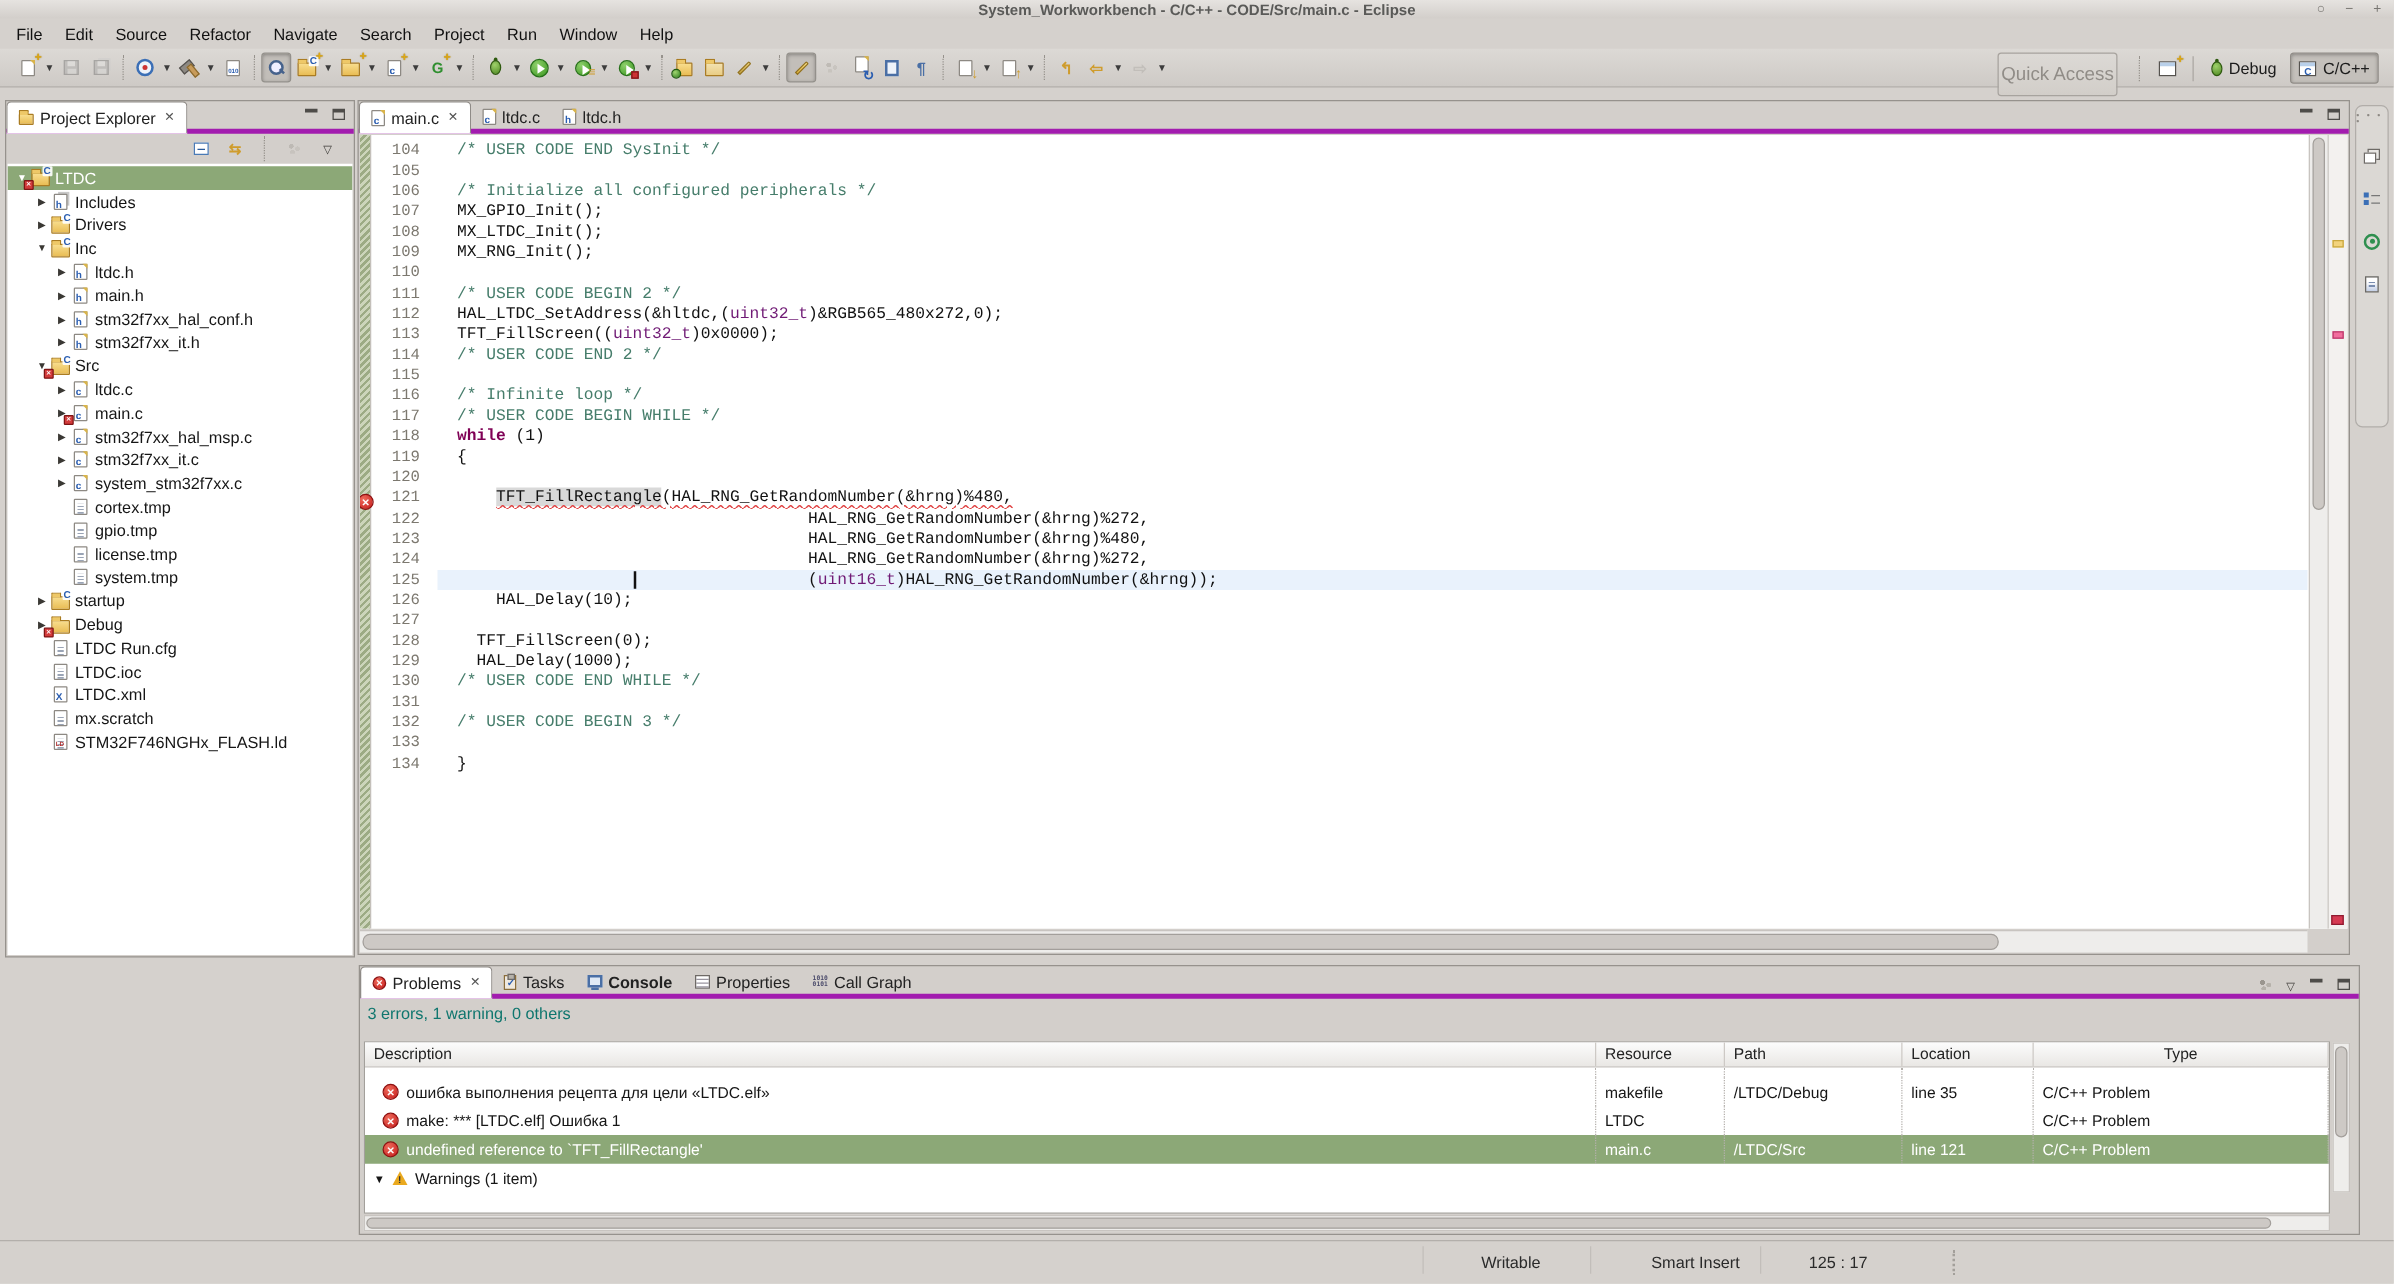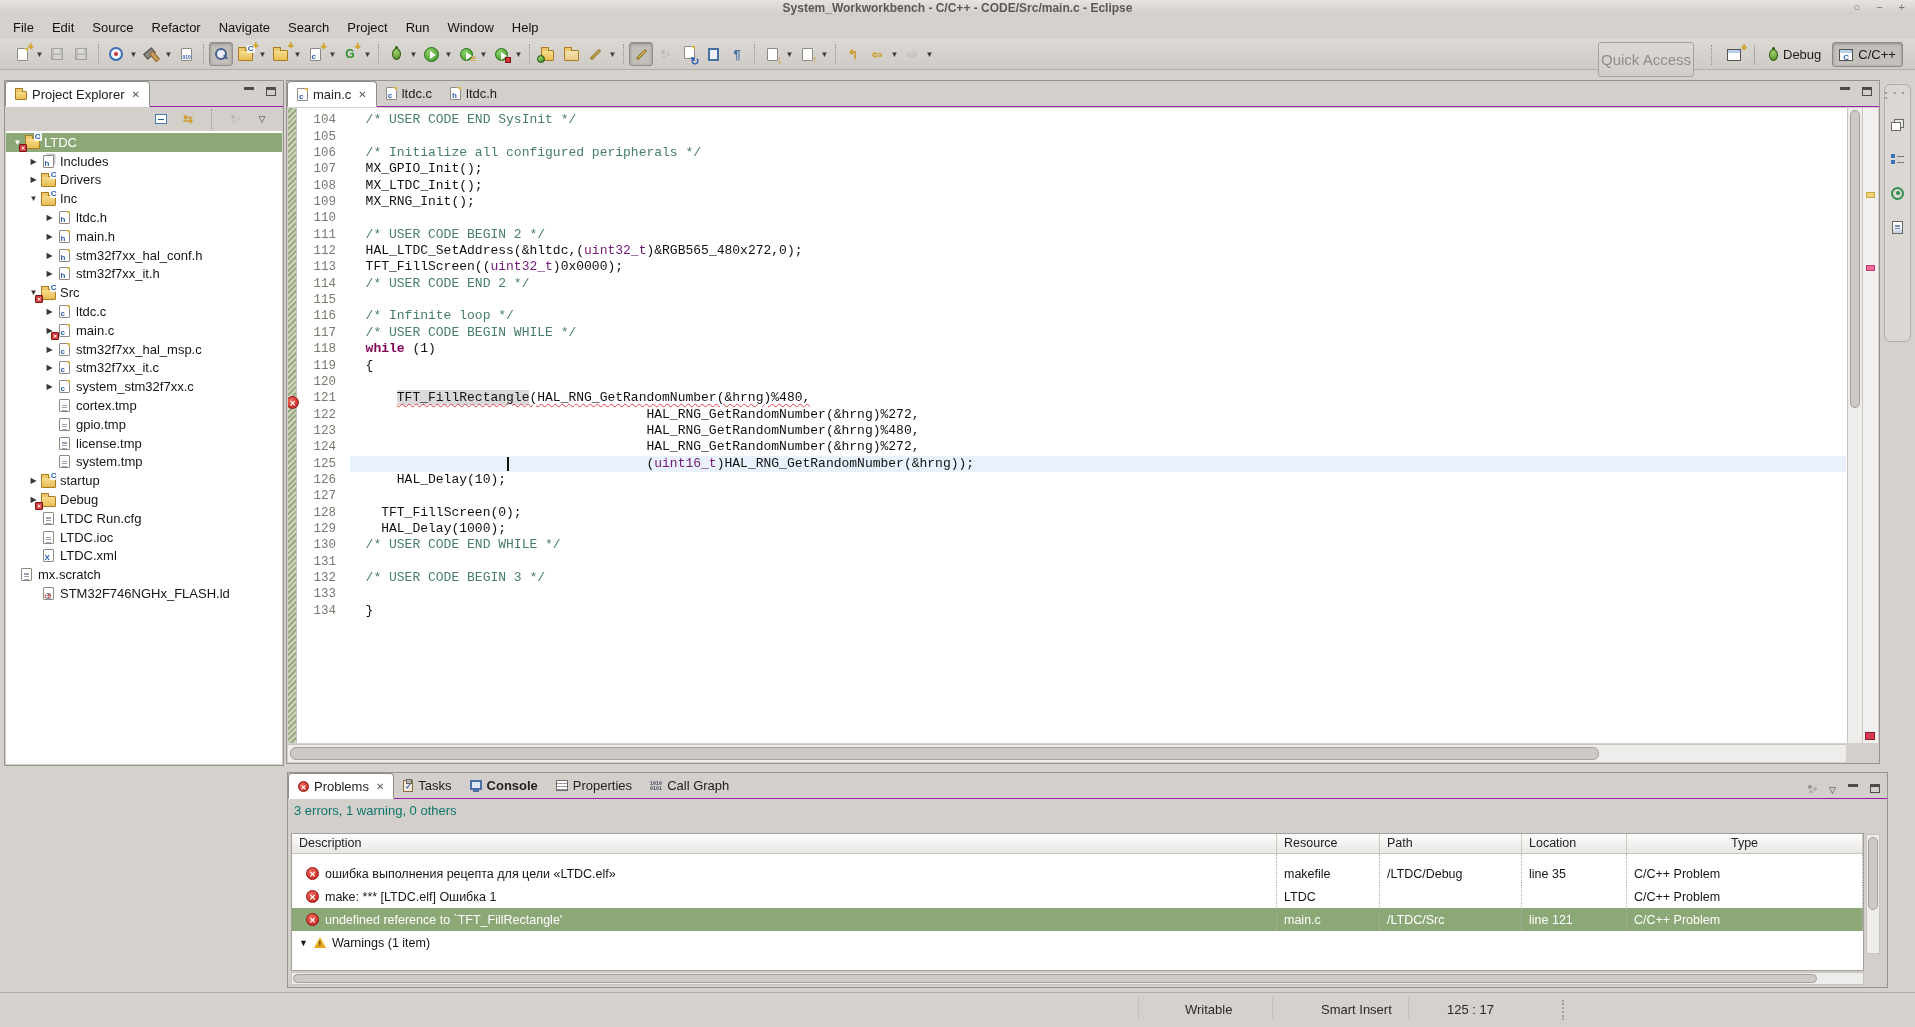--- a/index.html
+++ b/index.html
@@ -18,21 +18,21 @@
 .tbtn.toggled{background:#c2beb9;box-shadow:inset 0 1px 3px rgba(0,0,0,.3);border:1px solid #93908b}
 .tbtn.disabled{opacity:.38}
 .dd{width:11px;height:24px;display:flex;align-items:center;justify-content:center;font-size:8px;color:#3c3c3c;flex:none}
 .tsep{width:1px;height:20px;border-left:1px dotted #96928c;margin:0 5px;flex:none}
 .quick-access{position:absolute;left:1598px;top:42px;width:96px;height:35px;border:1px solid #a7a39e;border-radius:3px;color:#908c87;font-size:15px;display:flex;align-items:center;justify-content:center;background:linear-gradient(#dcd9d5,#d2cec9)}
 .persp-bar{position:absolute;left:1706px;top:41px;height:27px;display:flex;align-items:center;gap:5px}
 .persp-btn{display:flex;align-items:center;gap:5px;padding:3px 6px;border-radius:3px;font-size:13px;color:#1c1c1c;height:25px}
 .persp-btn.active{background:#c4c0bb;box-shadow:inset 0 1px 3px rgba(0,0,0,.3);border:1px solid #8f8b86}
 .vbar{width:1px;height:20px;background:#aaa6a1;margin:0 3px}
 
-.tabrow{height:26px;display:flex;align-items:center;background:linear-gradient(#deda d6,#cfcbc7);position:relative;border-bottom:1px solid #a21caf}
+.tabrow{height:26px;display:flex;align-items:flex-start;background:linear-gradient(#deda d6,#cfcbc7);position:relative;border-bottom:4px solid #a21caf}
 .tab{display:flex;align-items:center;gap:5px;padding:0 9px;font-size:13px;color:#222;height:25px;position:relative}
 .tab.active{background:#fff;border:1px solid #8f8b87;border-bottom:1px solid #fff;border-radius:4px 4px 0 0;margin-bottom:-1px;height:26px;z-index:2}
 .tab .close-x{font-size:10px;color:#555;margin-left:2px}
 .ctrls{position:absolute;right:7px;top:6px;display:flex;gap:12px;align-items:center;z-index:3}
 .ico-min{width:10px;height:9px;border-top:3px solid #4e4c49}
 .ico-max{width:10px;height:9px;border:1px solid #4e4c49;border-top:3px solid #4e4c49}
 
 .explorer{position:absolute;left:4px;top:80px;width:280px;height:686px;background:#d3cfcb;border:1px solid #96928d}
 .x-toolbar{height:24px;display:flex;justify-content:flex-end;align-items:center;gap:9px;padding-right:12px}
 .x-tree{position:absolute;left:1px;top:50px;right:1px;bottom:1px;background:#fff;overflow:hidden;padding-top:2px}
@@ -637,21 +637,21 @@
       </div>
       <div class="trow" style="padding-left: 22px;">
         <span class="tarrow"></span>
         <span class="ticon">
           <span class="i-page">
             <i class="i-ltr">X</i>
           </span>
         </span>
         <span class="tlabel">LTDC.xml</span>
       </div>
-      <div class="trow" style="">
+      <div class="trow" style="padding-left: 22px;">
         <span class="tarrow"></span>
         <span class="ticon">
           <span class="i-page">
             <i class="i-lines"></i>
           </span>
         </span>
         <span class="tlabel">mx.scratch</span>
       </div>
       <div class="trow" style="padding-left: 22px;">
         <span class="tarrow"></span>

